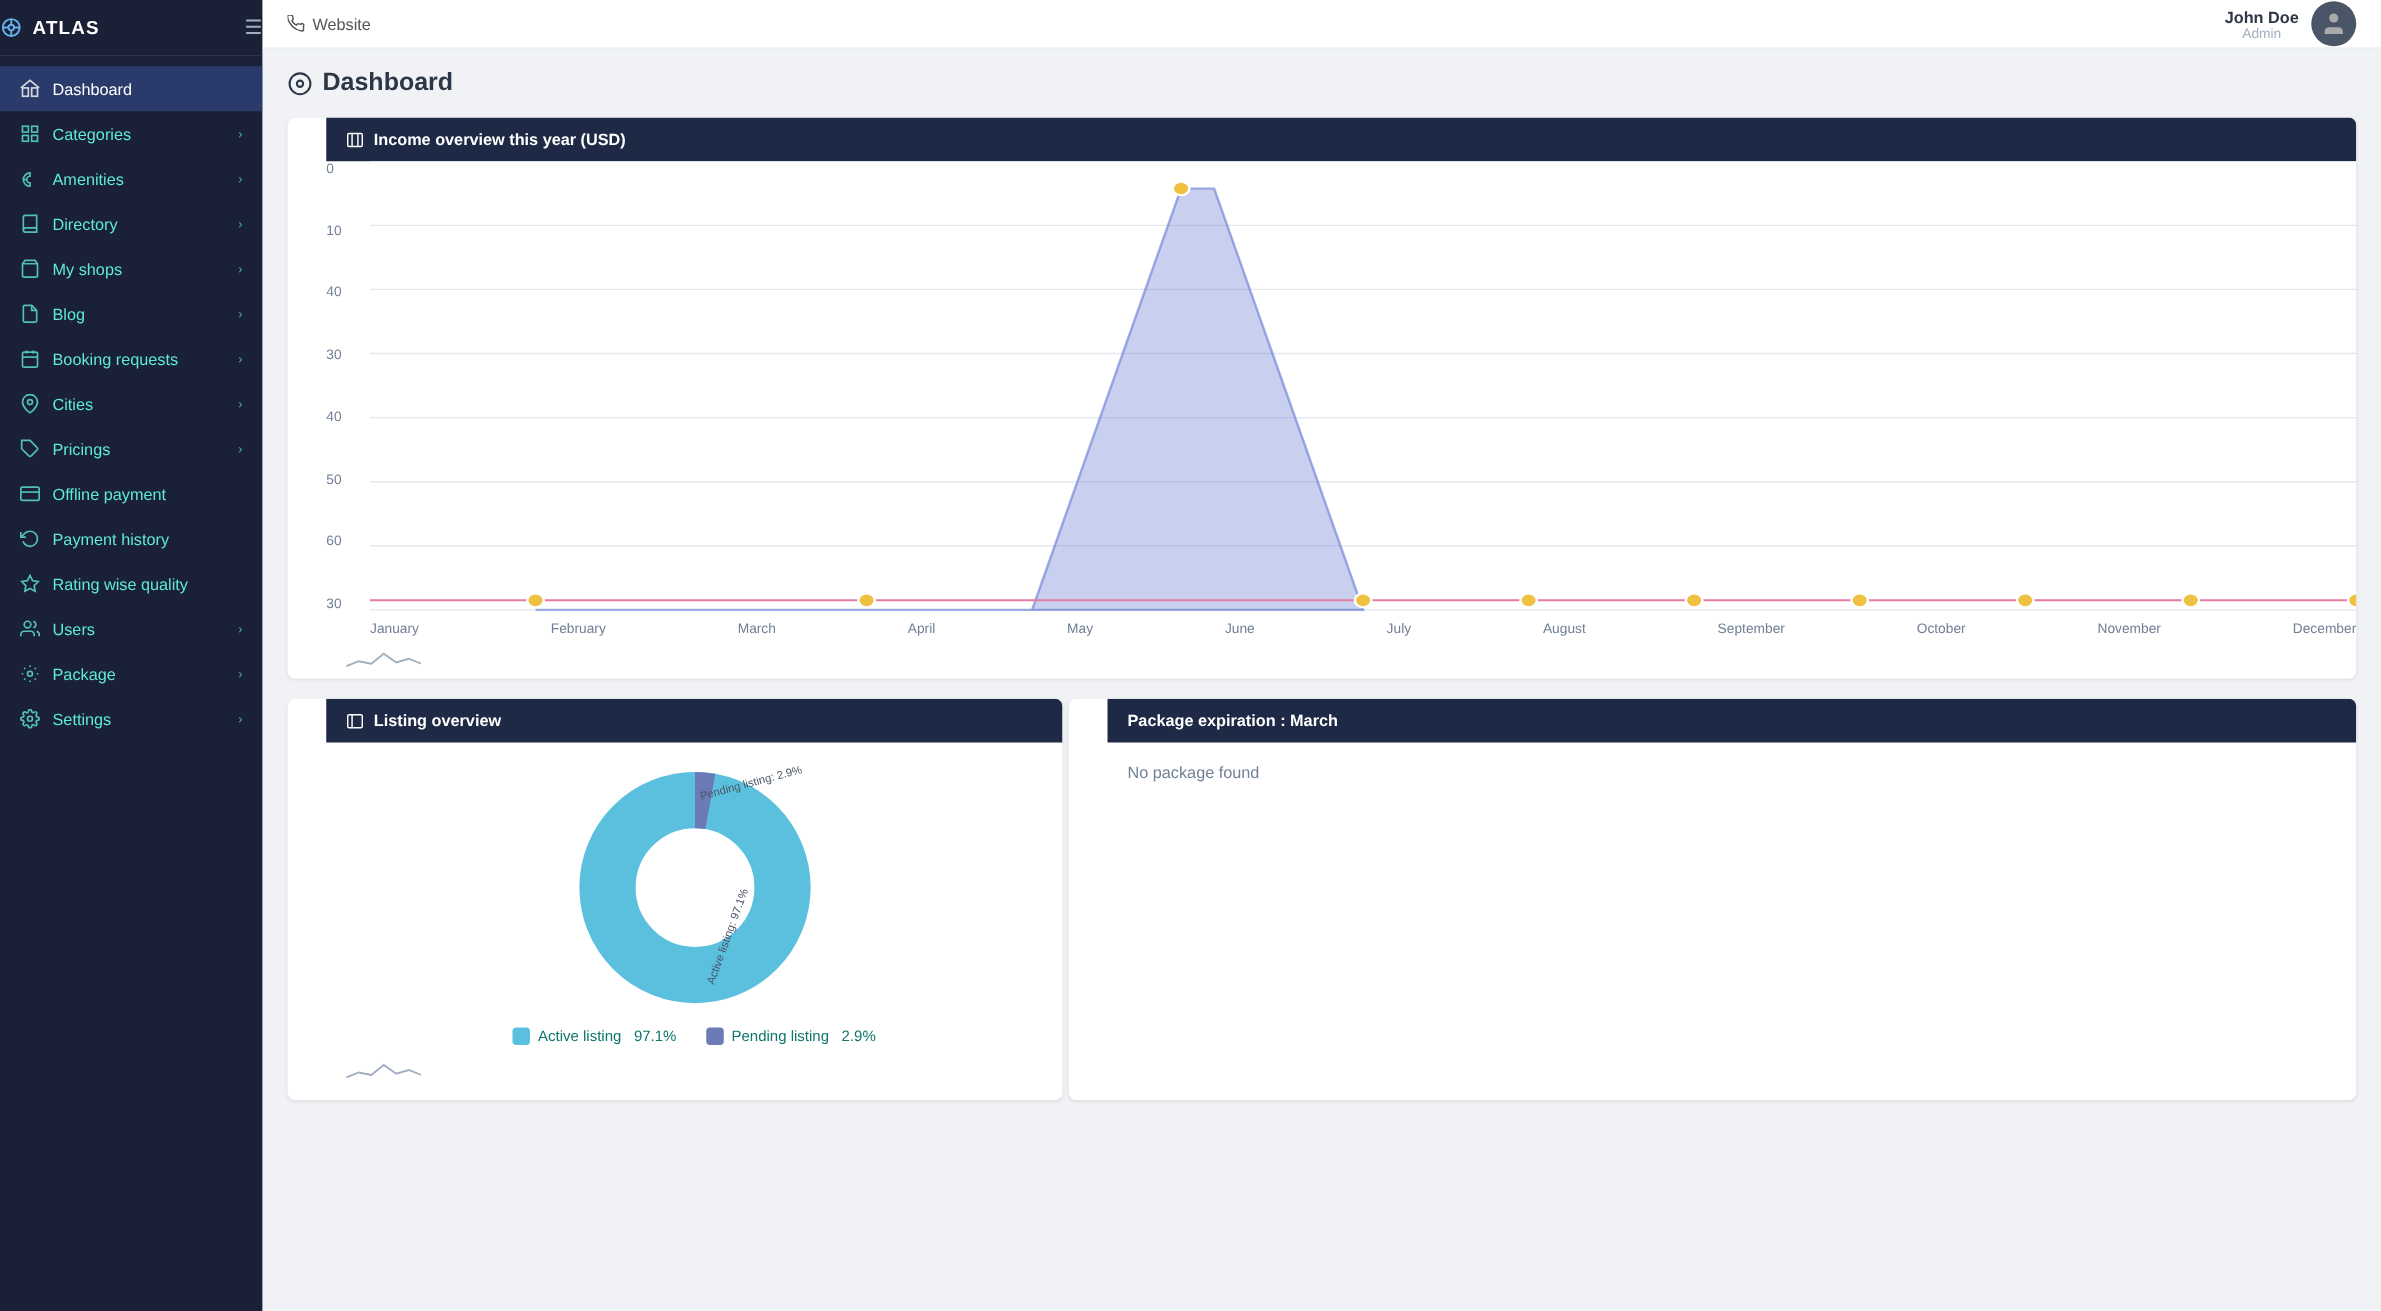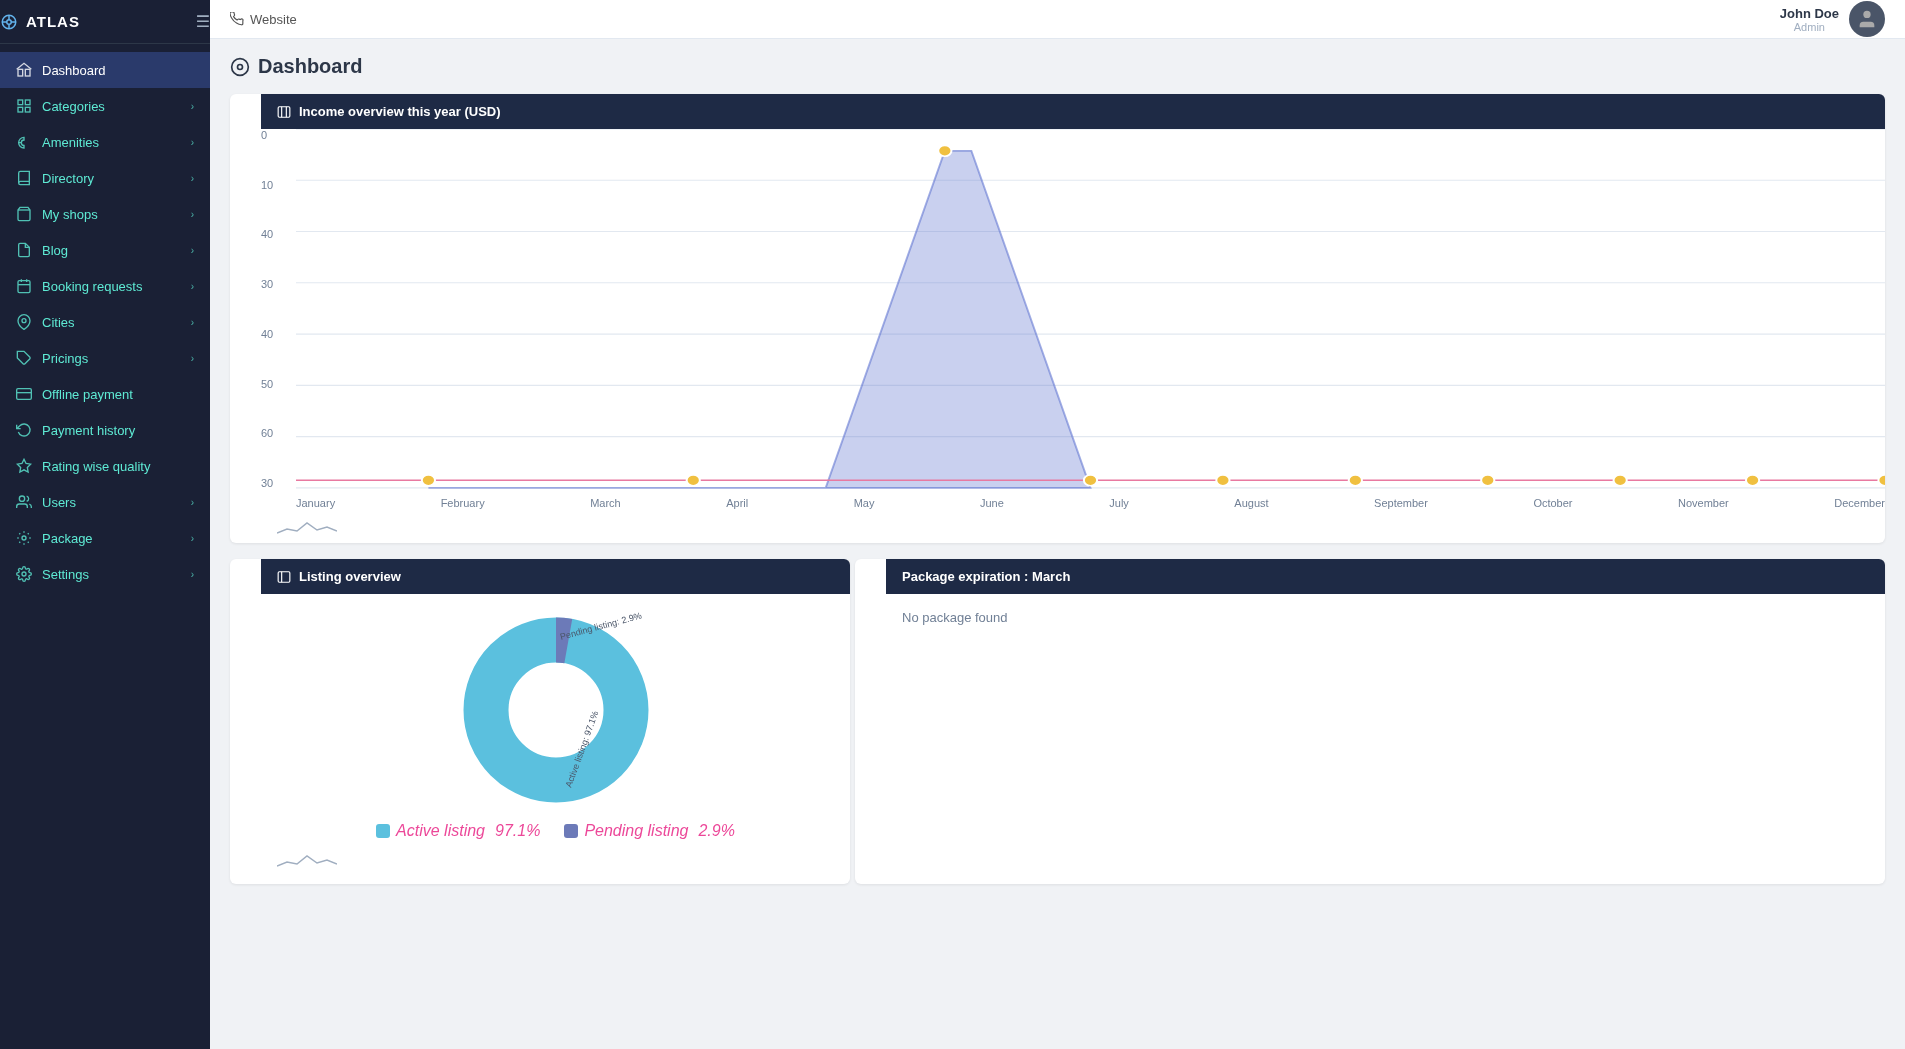--- a/index.html
+++ b/index.html
@@ -146,23 +146,22 @@
     .donut-container {
       display: flex;
       flex-direction: column;
       align-items: center;
       padding: 16px;
     }
     .donut-legend {
       display: flex;
       gap: 24px;
       margin-top: 12px;
-      font-size: 16px;
-      color: #ec4899;
-      font-style: italic;
+      font-size: 12px;
+      color: #0f766e;
     }
     .legend-item { display: flex; align-items: center; gap: 6px; }
     .legend-dot { width: 14px; height: 14px; border-radius: 3px; }
 
     .no-package { padding: 16px; color: #718096; font-size: 13px; }
 
     
     .nav-item.active { background: #2a3a6b; color: #fff; }
   </style>
 </head>

